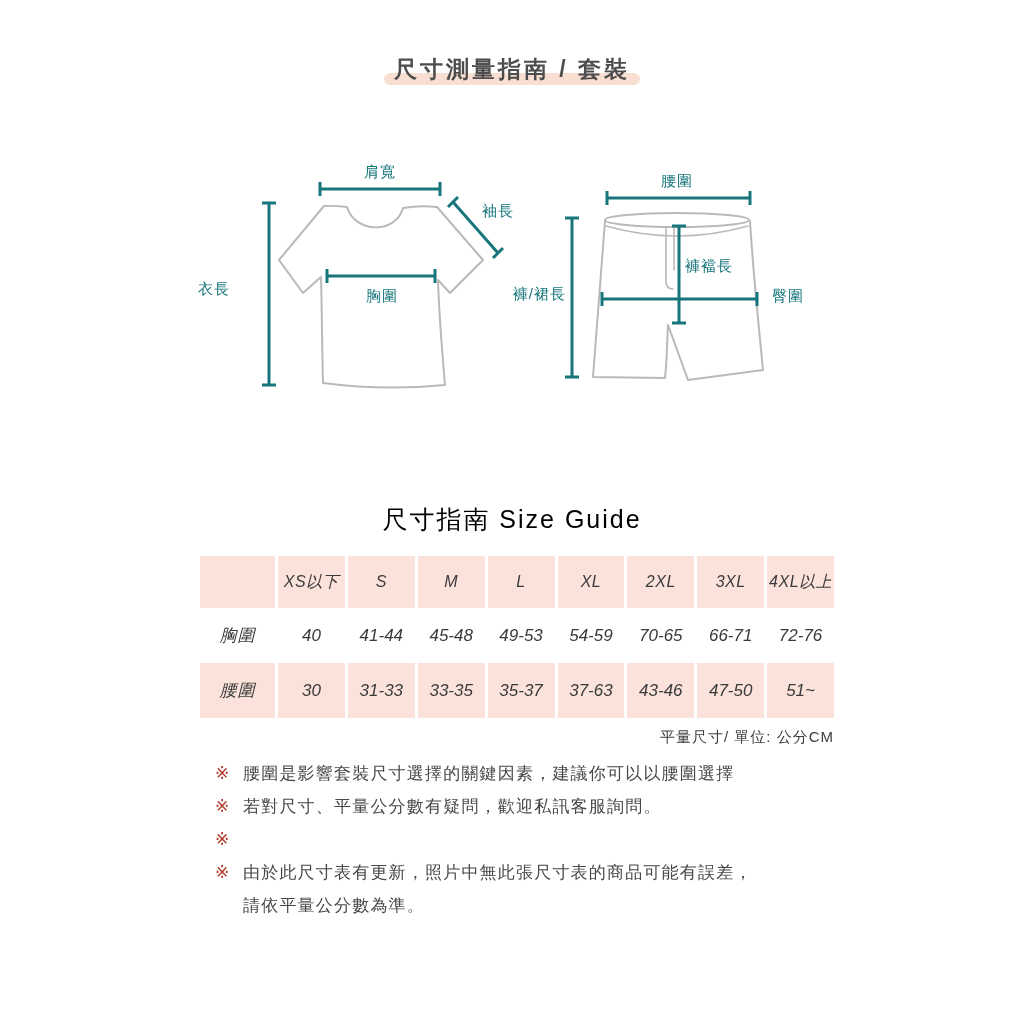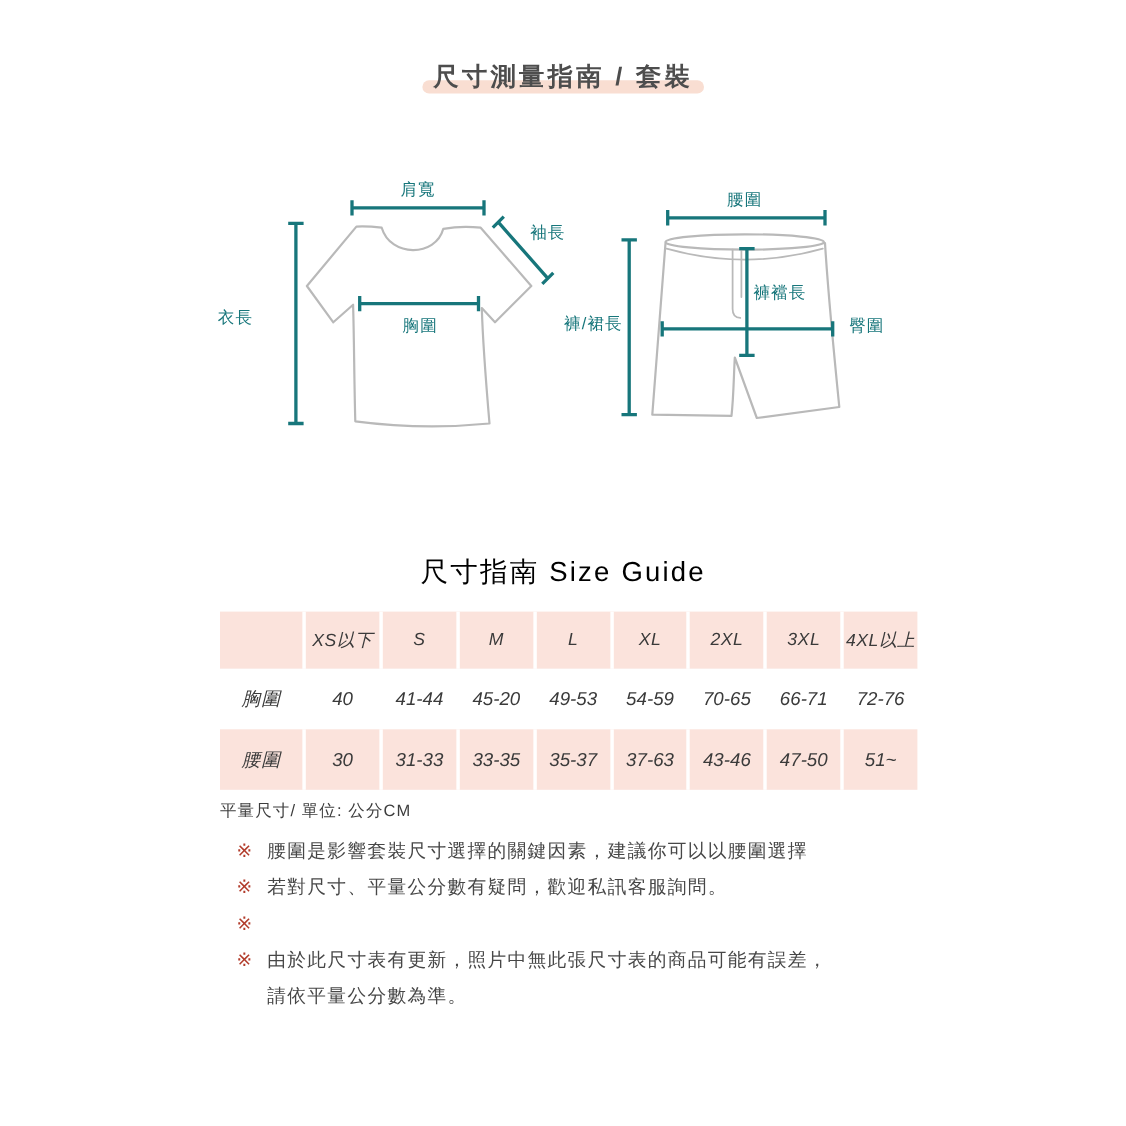--- a/index.html
+++ b/index.html
@@ -33,21 +33,21 @@
   .size-table col.c-label{width:75px;}
   .size-table th,.size-table td{
     text-align:center;vertical-align:middle;font-weight:normal;color:#3a3a3a;padding:0;
   }
   .size-table thead th{background:#fbe3dc;height:52px;font-size:16px;letter-spacing:0.5px;}
   .size-table tbody tr.row-white td{background:#ffffff;height:55px;font-size:17px;}
   .size-table tbody tr.row-pink td{background:#fbe3dc;height:55px;font-size:17px;}
   .size-table th:not(:first-child),.size-table td:not(:first-child){border-left:3px solid #fff;}
   .size-table .rowlabel{font-size:17px;letter-spacing:1px;}
   
-  .unit-note{position:absolute;left:200px;top:728px;width:634px;
+  .unit-note{position:absolute;left:200px;top:728px;width:634px;text-align:right;
     font-size:15px;letter-spacing:1px;color:#3d3d3d;}
   
   .notes{position:absolute;left:215px;top:757px;width:680px;font-size:17px;
     letter-spacing:1.2px;color:#474747;}
   .note-row{display:flex;line-height:33px;}
   .note-row .mk{width:28px;flex:0 0 28px;color:#b23c2b;font-size:17px;}
   .note-row.cont .mk{visibility:hidden;}
   .closing{padding-left:6px;line-height:33px;margin-top:9px;}
 </style>
 </head>
@@ -152,21 +152,21 @@
         <th>2XL</th>
         <th>3XL</th>
         <th>4XL以上</th>
       </tr>
     </thead>
     <tbody>
       <tr class="row-white">
         <td class="rowlabel">胸圍</td>
         <td>40</td>
         <td>41-44</td>
-        <td>45-20</td>
+        <td>45-48</td>
         <td>49-53</td>
         <td>54-59</td>
         <td>70-65</td>
         <td>66-71</td>
         <td>72-76</td>
       </tr>
       <tr class="row-pink">
         <td class="rowlabel">腰圍</td>
         <td>30</td>
         <td>31-33</td>

